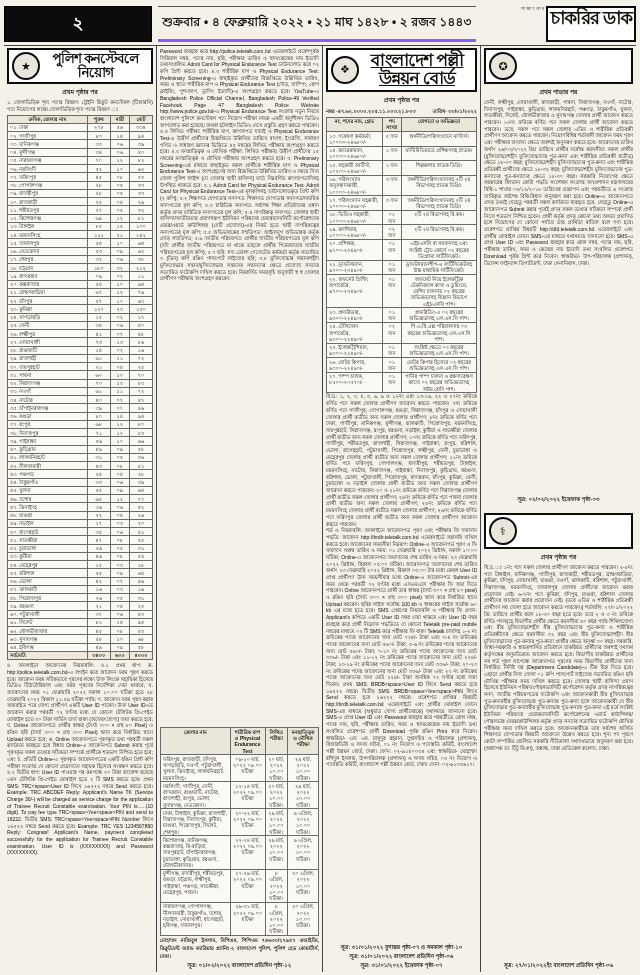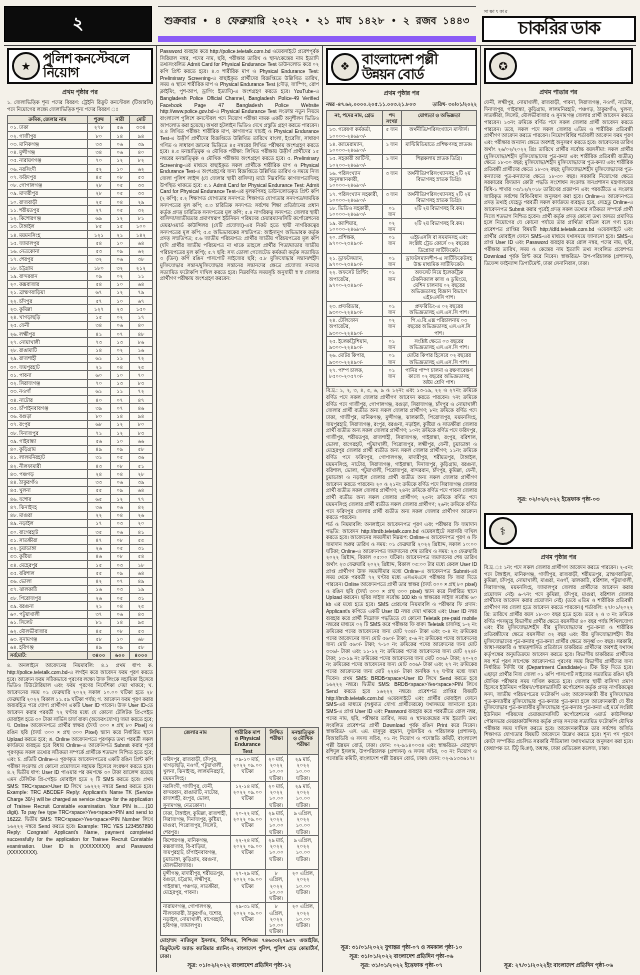--- a/index.html
+++ b/index.html
@@ -2,36 +2,36 @@
 <html><head>
 <meta charset="utf-8">
 <style>
   html,body{margin:0;padding:0;background:#d9d5c9;}
   body{width:640px;height:975px;overflow:hidden;font-family:"Liberation Sans","DejaVu Sans",sans-serif;color:#15120e;}
   .sheet{position:absolute;left:0;top:0;width:640px;height:975px;background:#f4f1e9;padding:6px 4px 4px 4px;box-sizing:border-box;}
   
   .hdr{display:flex;align-items:stretch;gap:6px;height:36px;margin-bottom:3px;}
   .pagenum{width:146px;background:#0c0c0c;color:#fff;display:flex;align-items:center;justify-content:center;
            font-size:17px;font-weight:bold;border:1px solid #000;}
-  .dateline{flex:1;display:flex;align-items:center;justify-content:center;font-size:10px;font-weight:bold;
-            border-top:1px solid #555;border-bottom:6px solid #8b5cf6;letter-spacing:.2px;font-family:Liberation Mono, monospace;}
-  .mastwrap{width:154px;display:flex;flex-direction:column;justify-content:flex-end;}
+  .dateline{flex:1;display:flex;align-items:center;justify-content:center;font-size:12px;font-weight:bold;
+            border-top:1px solid #555;border-bottom:3px solid #8b5cf6;letter-spacing:.2px;}
+  .mastwrap{width:154px;display:flex;justify-content:flex-end;}
   .masttop{font-size:4.5px;color:#333;display:flex;justify-content:space-between;padding:0 2px;}
   .mast{border:2px solid #0c0c0c;background:#fff;font-weight:900;font-size:18px;text-align:center;
         padding:1px 2px 2px 2px;letter-spacing:-1px;line-height:1.05;}
   
   .cols{display:grid;grid-template-columns:152px 166px 158px 156px;height:926px;border-top:1px solid #444;}
   .col{padding:2px 3px;box-sizing:border-box;overflow:hidden;display:flex;flex-direction:column;}
   .col + .col{border-left:1px solid #444;}
   
   .adbox{border:2px solid #0c0c0c;background:#fff;display:flex;align-items:center;gap:3px;padding:2px 3px;margin-bottom:2px;}
   .adlogo{flex:0 0 auto;width:24px;height:24px;border:2px solid #0c0c0c;border-radius:50%;display:flex;
           align-items:center;justify-content:center;font-size:11px;background:#e9e6dc;}
-  .adtitle{flex:1;font-weight:900;font-size:13.5px;letter-spacing:-0.8px;line-height:1.05;}
-  .adtitle.sm{font-size:14px;}
+  .adtitle{flex:1;text-align:center;font-weight:900;font-size:13.5px;letter-spacing:-0.8px;line-height:1.05;}
+  .adtitle.sm{font-size:17px;text-decoration:underline;}
   .cont{font-size:6px;font-weight:bold;text-align:center;margin:1px 0;}
   .meta{display:flex;justify-content:space-between;font-size:5px;font-weight:bold;margin:1px 0;}
   .p{font-size:5px;line-height:1.34;text-align:justify;word-break:break-word;}
   .p.lead{margin-bottom:1px;}
   .grow{flex:1 1 auto;overflow:hidden;}
   
   table{border-collapse:collapse;width:100%;background:#fbf9f3;}
   td,th{border:1px solid #6b6b6b;font-size:5px;padding:0.5px 2px;vertical-align:top;text-align:center;line-height:1.25;}
   th{font-weight:bold;background:#eae6da;}
   td:first-child{text-align:left;}

